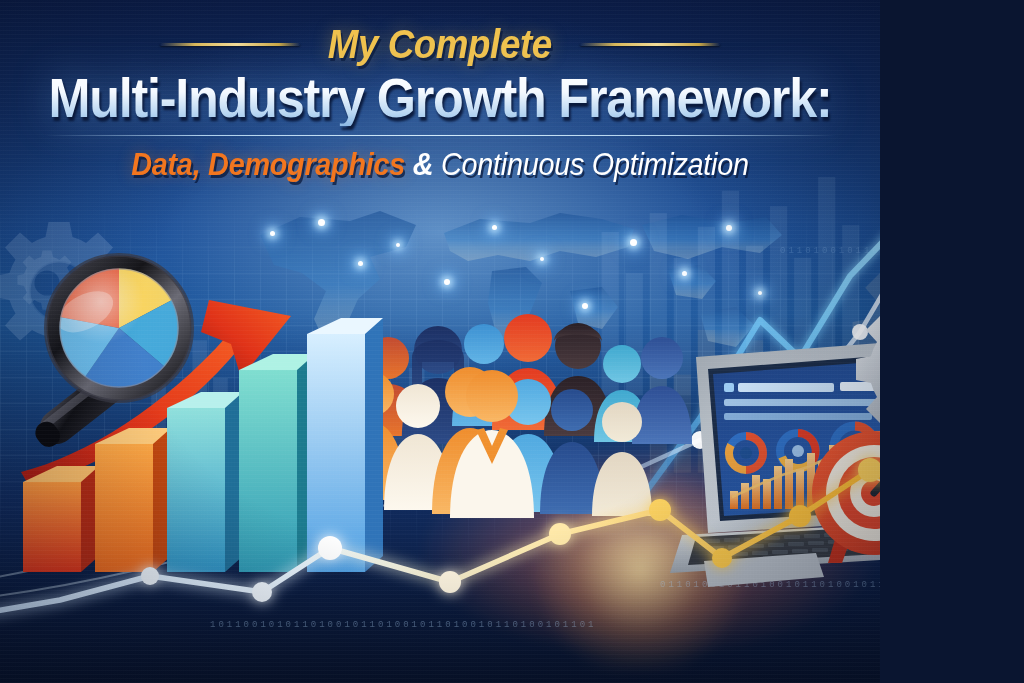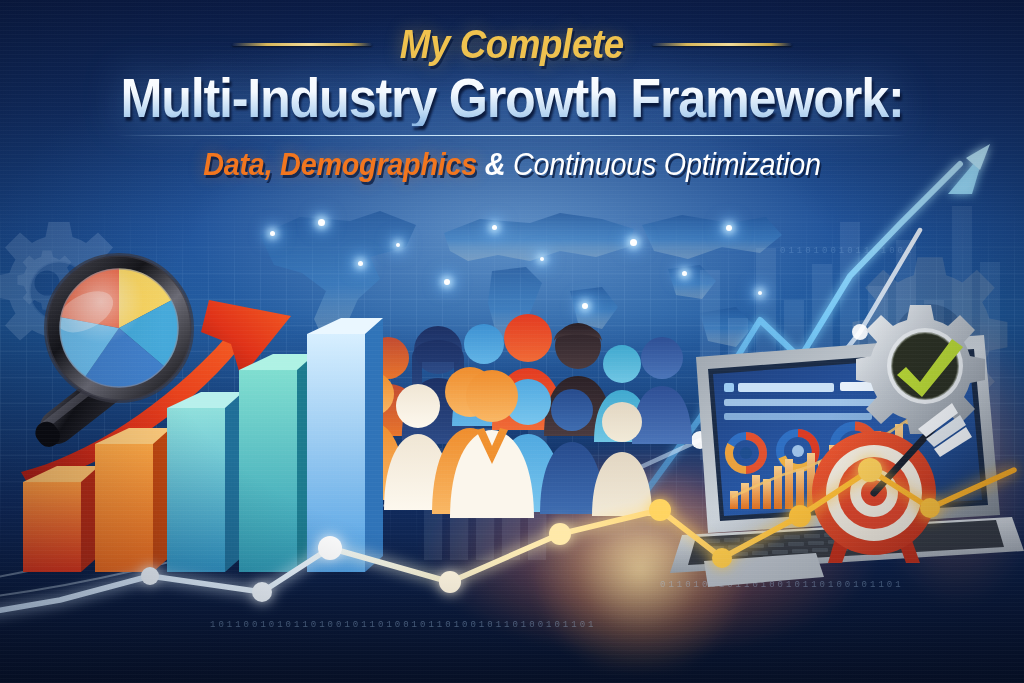--- a/index.html
+++ b/index.html
@@ -1,19 +1,19 @@
 <!DOCTYPE html>
 <html><head>
 <meta charset="utf-8">
 <title>Multi-Industry Growth Framework Banner</title>
 <style>
   html,body{margin:0;padding:0;background:#0a1530;}
   *{box-sizing:border-box;}
   .banner{
-    position:relative;width:1024px;height:683px;overflow:hidden;
+    position:relative;width:880px;height:683px;overflow:hidden;
     font-family:"Liberation Sans", sans-serif;
     background:#0d2152;
   }
   
   .bg-base{
     position:absolute;inset:0;
     background:
       radial-gradient(ellipse 70% 45% at 50% 34%, rgba(150,200,245,.55) 0%, rgba(60,120,200,.22) 45%, rgba(0,0,0,0) 72%),
       linear-gradient(180deg,#0c1f4e 0%,#123069 16%,#1a4a8e 34%,#1d5596 46%,#17427c 58%,#102a5c 74%,#0a1a3c 88%,#071128 100%);
   }

